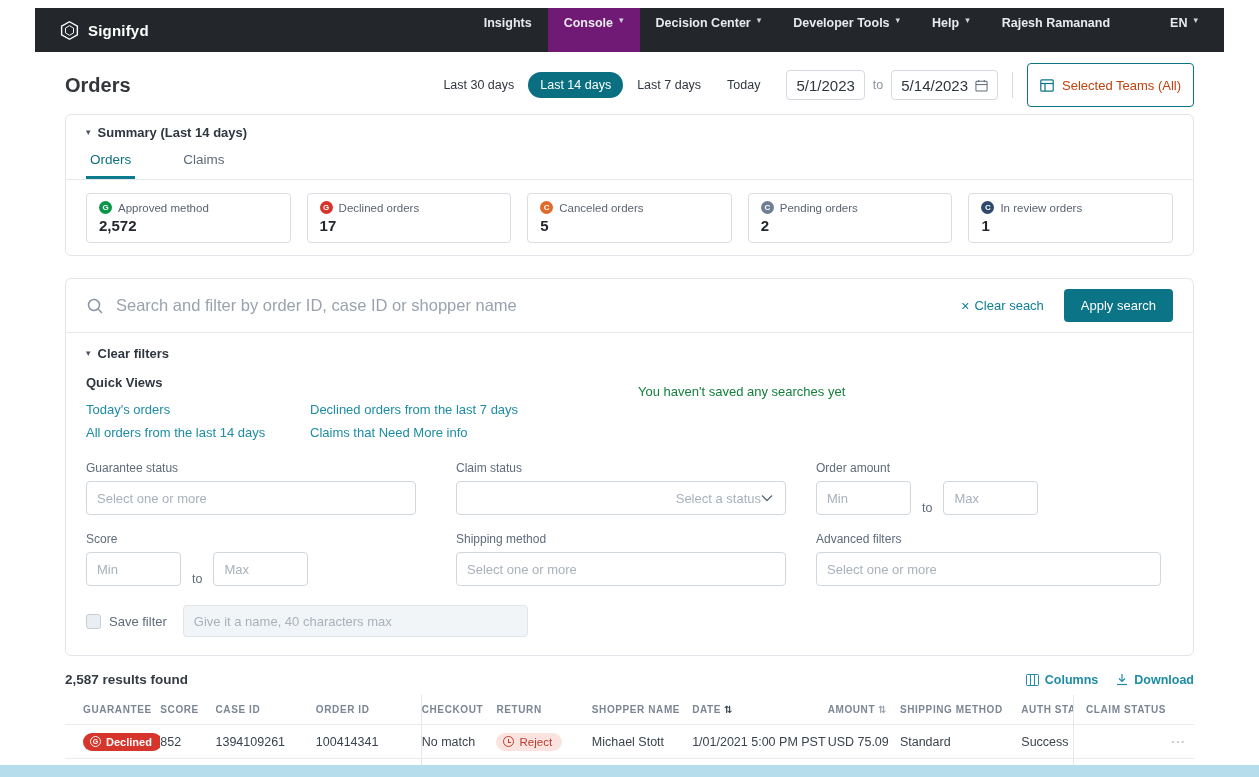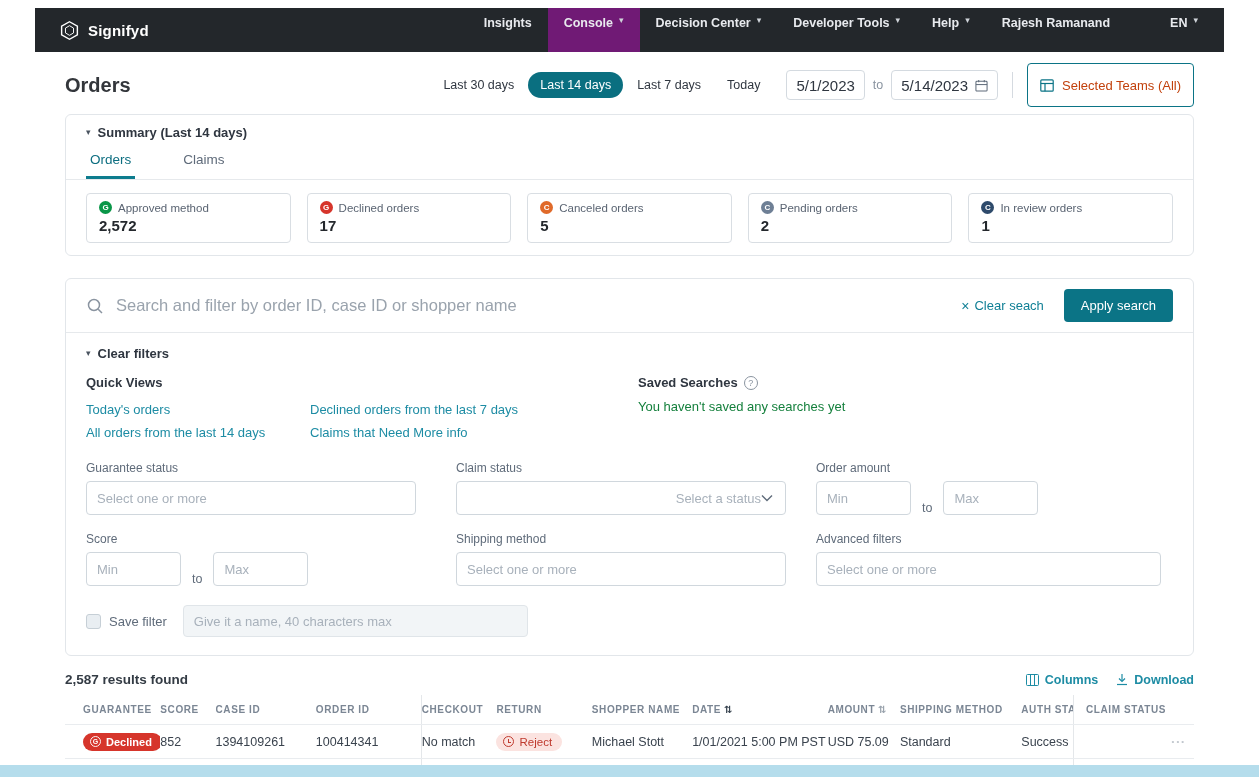--- a/index.html
+++ b/index.html
@@ -275,24 +275,20 @@
         <div class="qv-col">
           <div class="sec-title">Quick Views</div>
           <div class="qv-grid">
             <a class="qv-link">Today's orders</a>
             <a class="qv-link">Declined orders from the last 7 days</a>
             <a class="qv-link">All orders from the last 14 days</a>
             <a class="qv-link">Claims that Need More info</a>
           </div>
         </div>
         <div class="sv-col">
-          <div class="sec-title">
-            <span>Saved Searches</span>
-            <span class="info-ic">?</span>
-          </div>
           <div class="saved-empty">You haven't saved any searches yet</div>
         </div>
       </div>
 
       <div class="filter-row">
         <div class="fcol1">
           <div class="flabel">Guarantee status</div>
           <input class="finput" placeholder="Select one or more" style="">
         </div>
         <div class="fcol2">

